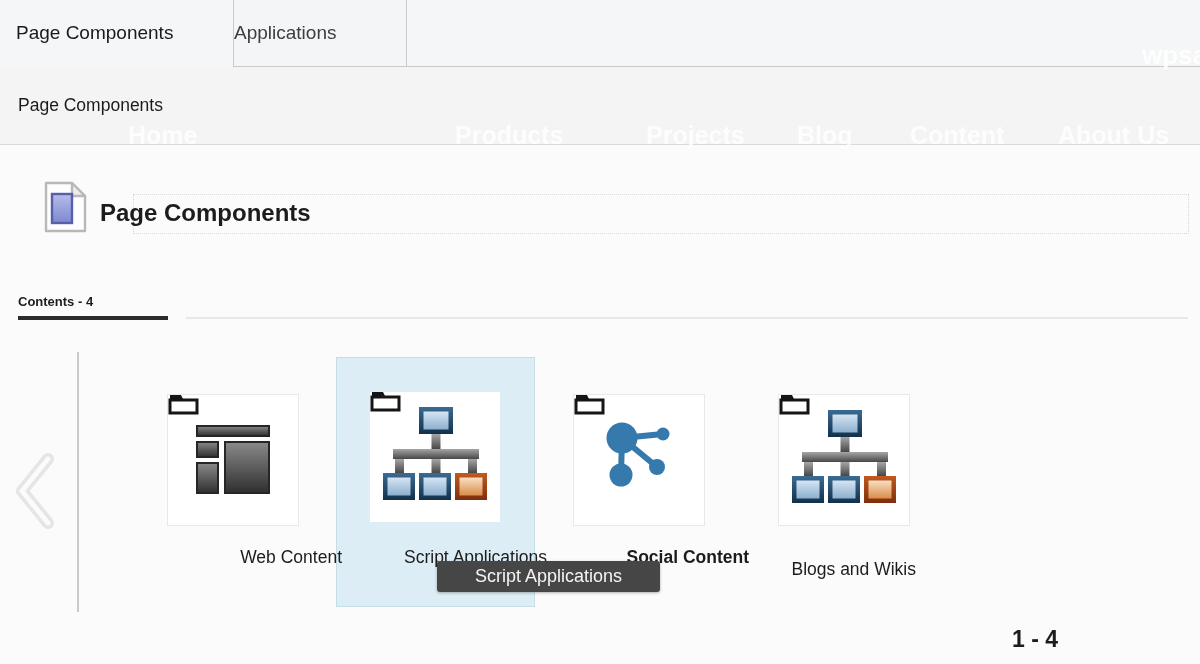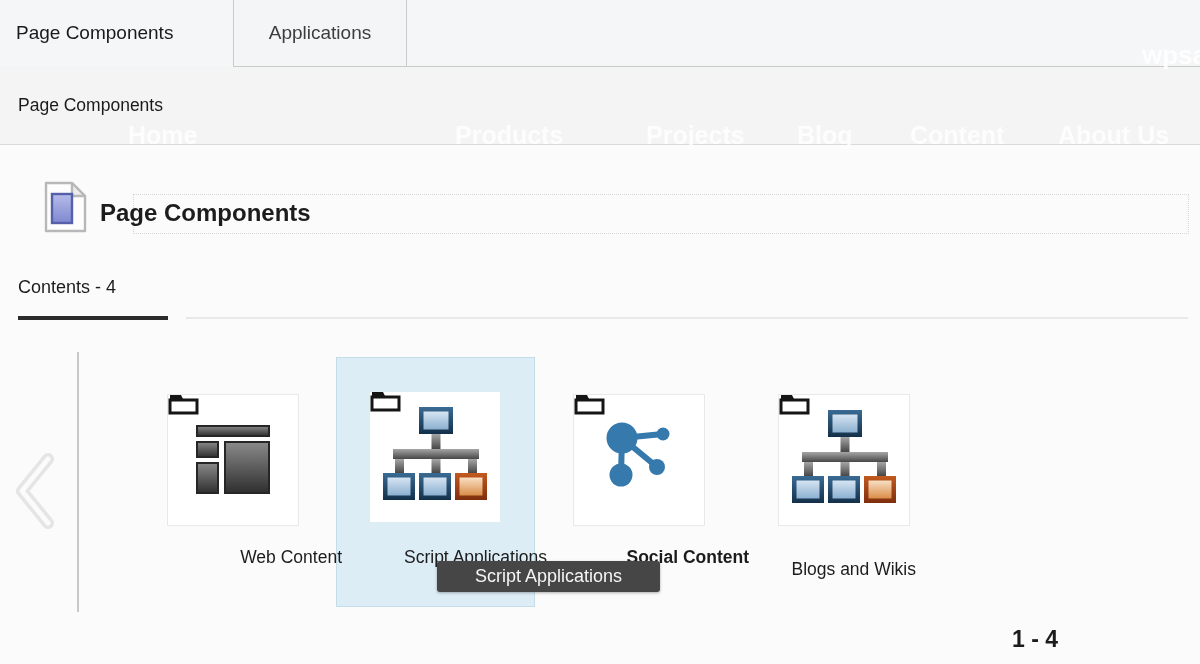--- a/index.html
+++ b/index.html
@@ -4,36 +4,36 @@
 <style>
   html,body{margin:0;padding:0;}
   body{width:1200px;height:664px;font-family:"Liberation Sans",sans-serif;}
   .screen{position:relative;width:1200px;height:664px;background:#fafbfa;overflow:hidden;}
 
   
   .tabstrip{position:absolute;top:0;left:0;width:1200px;height:67px;background:#f5f6f7;}
   .tabstrip-line{position:absolute;left:233px;right:0;top:66px;height:1px;background:#c9cbca;}
   .tab{position:absolute;top:0;height:66px;display:flex;align-items:center;font-size:19px;white-space:nowrap;}
   .tab-active{left:0;width:233px;padding-left:16px;box-sizing:border-box;color:#1a1a1a;z-index:2;}
-  .tab-inactive{left:233px;width:172px;justify-content:center;color:#3d3d3d;background:#f4f5f6;border-left:1px solid #c9cbca;border-right:1px solid #c9cbca;z-index:2;}
+  .tab-inactive{left:233px;width:172px;color:#3d3d3d;background:#f4f5f6;border-left:1px solid #c9cbca;border-right:1px solid #c9cbca;z-index:2;}
   .watermark{position:absolute;color:rgba(255,255,255,0.85);font-weight:bold;white-space:nowrap;z-index:1;}
   .wm-perience{left:236px;top:39px;font-size:29px;z-index:3;}
   .wm-wpsa{left:1142px;top:40px;font-size:26px;}
 
   
   .subheader{position:absolute;top:67px;left:0;width:1200px;height:77px;background:#f3f4f3;border-bottom:1px solid #d9dbd9;box-sizing:content-box;}
   .subheader-title{position:absolute;left:18px;top:0;height:77px;display:flex;align-items:center;font-size:17.5px;color:#1b1b1b;z-index:2;}
   .nav-item{position:absolute;top:54px;font-size:25px;font-weight:bold;color:rgba(255,255,255,0.8);white-space:nowrap;z-index:1;}
 
   
   .doc-icon{position:absolute;left:38px;top:180px;}
   .focus-dotted{position:absolute;left:133px;top:194px;width:1054px;height:38px;border:1px dotted #d8d8d8;z-index:1;}
   .panel-title{position:absolute;left:100px;top:193px;height:40px;line-height:40px;font-size:24px;font-weight:bold;color:#1c1c1c;z-index:2;white-space:nowrap;}
 
-  .contents-tab{position:absolute;left:18px;top:277px;font-size:18px;font-weight:normal;color:#1d1d1d;white-space:nowrap;}
+  .contents-tab{position:absolute;left:18px;top:294px;font-size:13px;font-weight:bold;color:#1d1d1d;white-space:nowrap;}
   .contents-underline{position:absolute;left:18px;top:316px;width:150px;height:4px;background:#2c2c2c;}
   .rest-line{position:absolute;left:186px;top:317px;width:1002px;height:2px;background:#e7e8e7;}
 
   .chevron{position:absolute;left:6px;top:447px;}
   .divider{position:absolute;left:77px;top:352px;width:2px;height:260px;background:#c8cac8;}
 
   .sel-box{position:absolute;left:336px;top:357px;width:199px;height:250px;background:#ddedf5;border:1px solid #c5dde9;box-sizing:border-box;}
   .card{position:absolute;width:130px;height:130px;background:#ffffff;}
   .card-1{left:167px;top:394px;border:1px solid #e8e9e8;}
   .card-2{left:370px;top:392px;}

